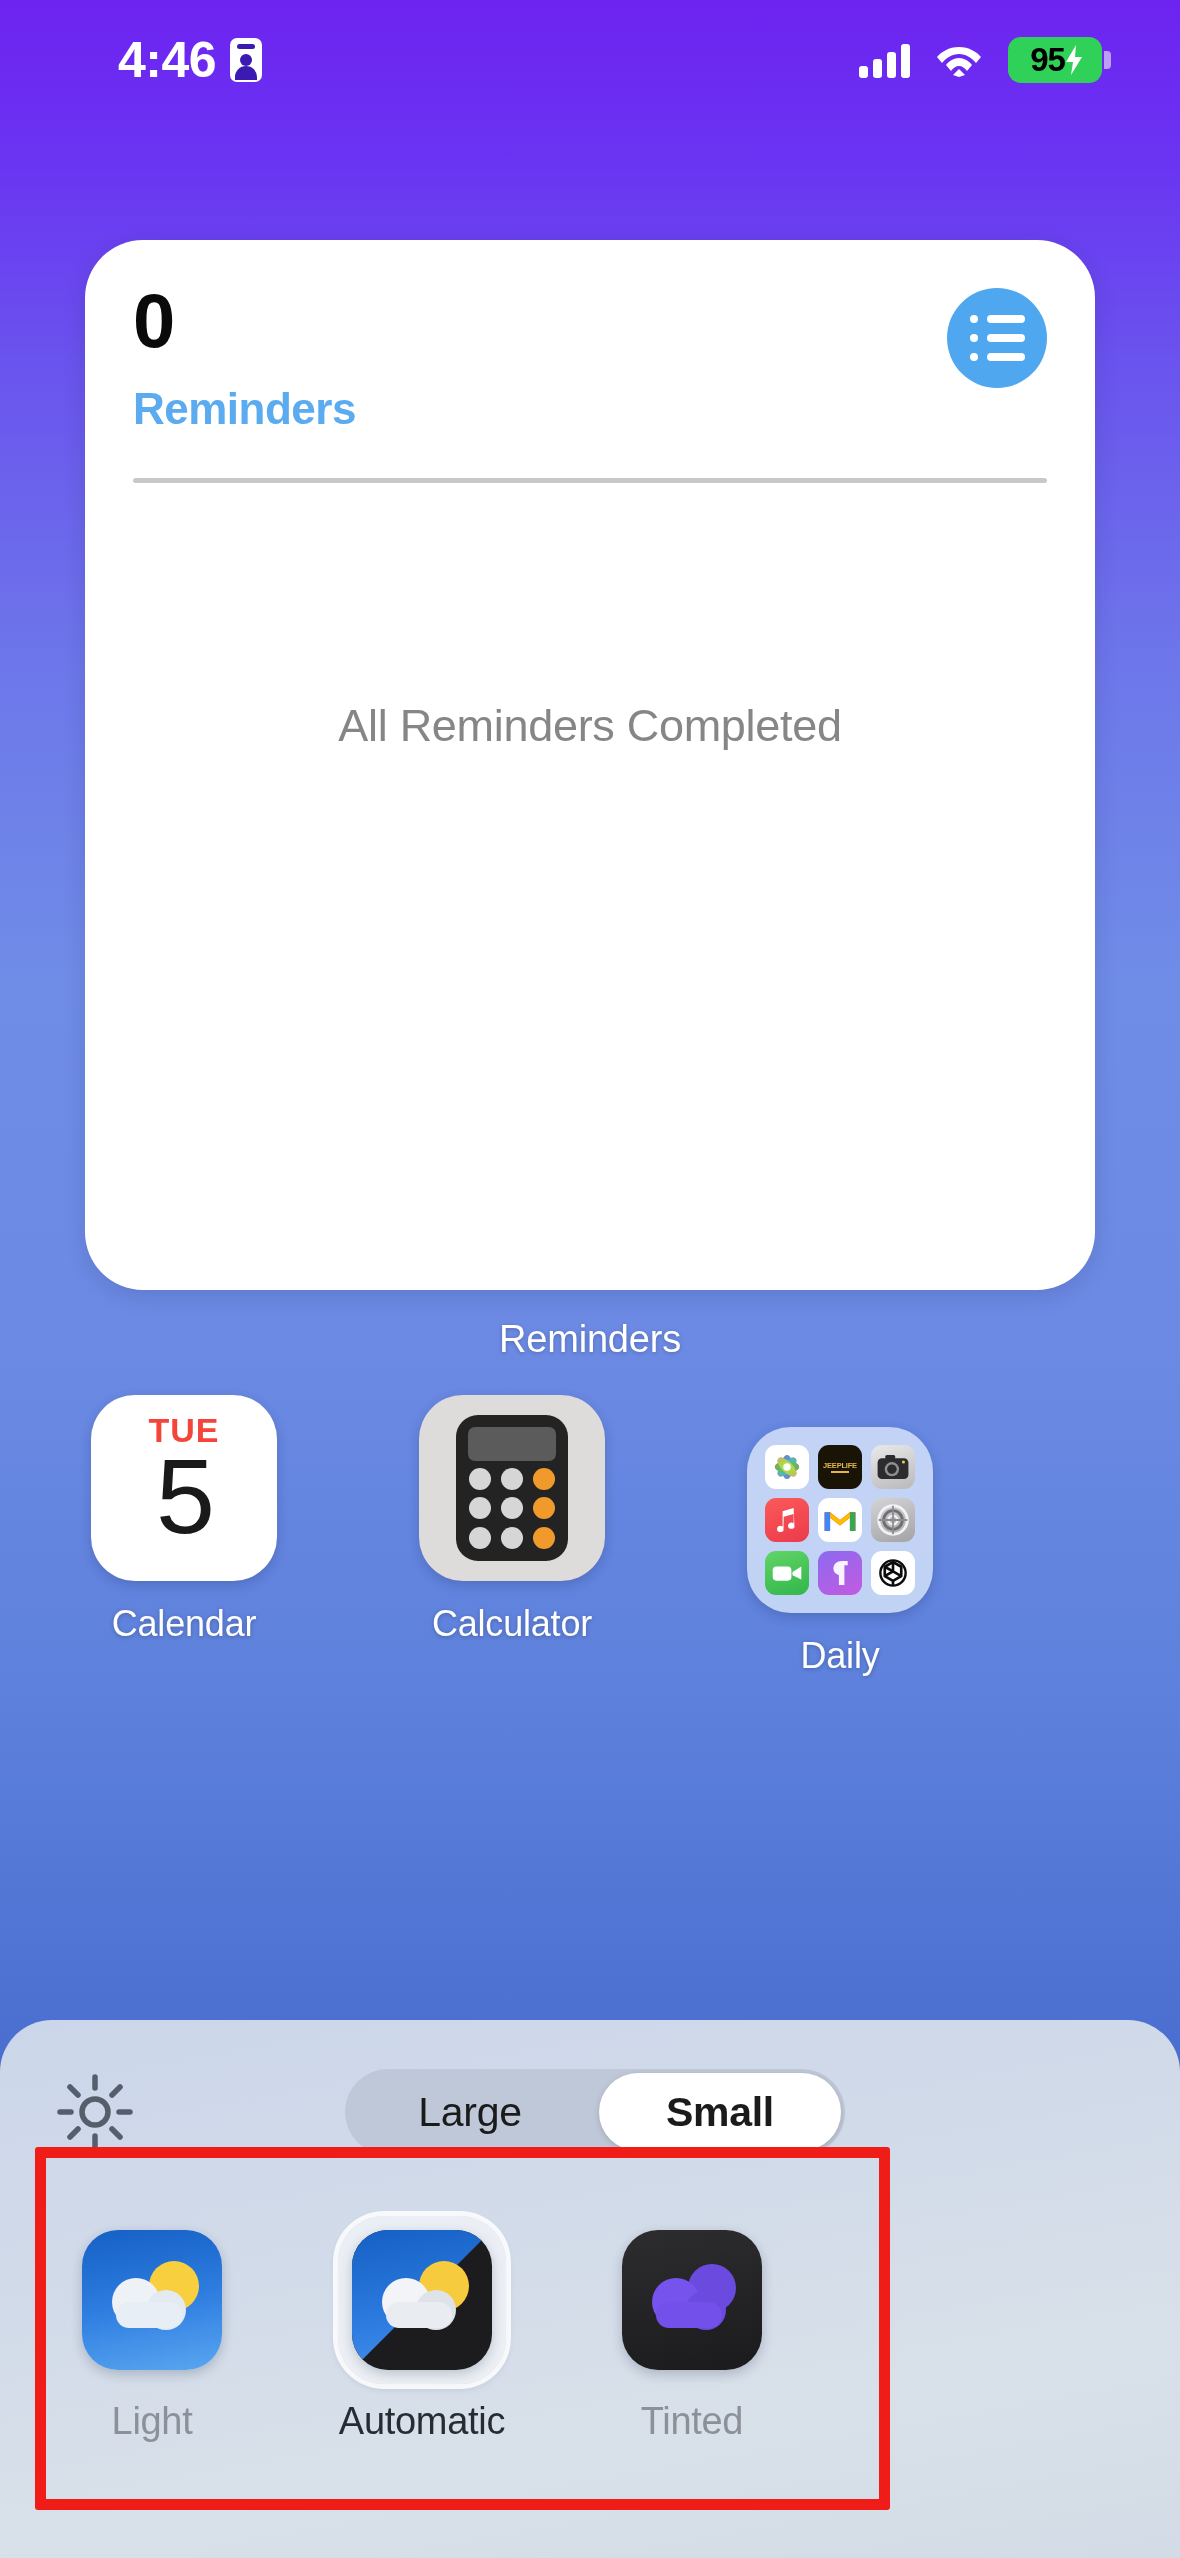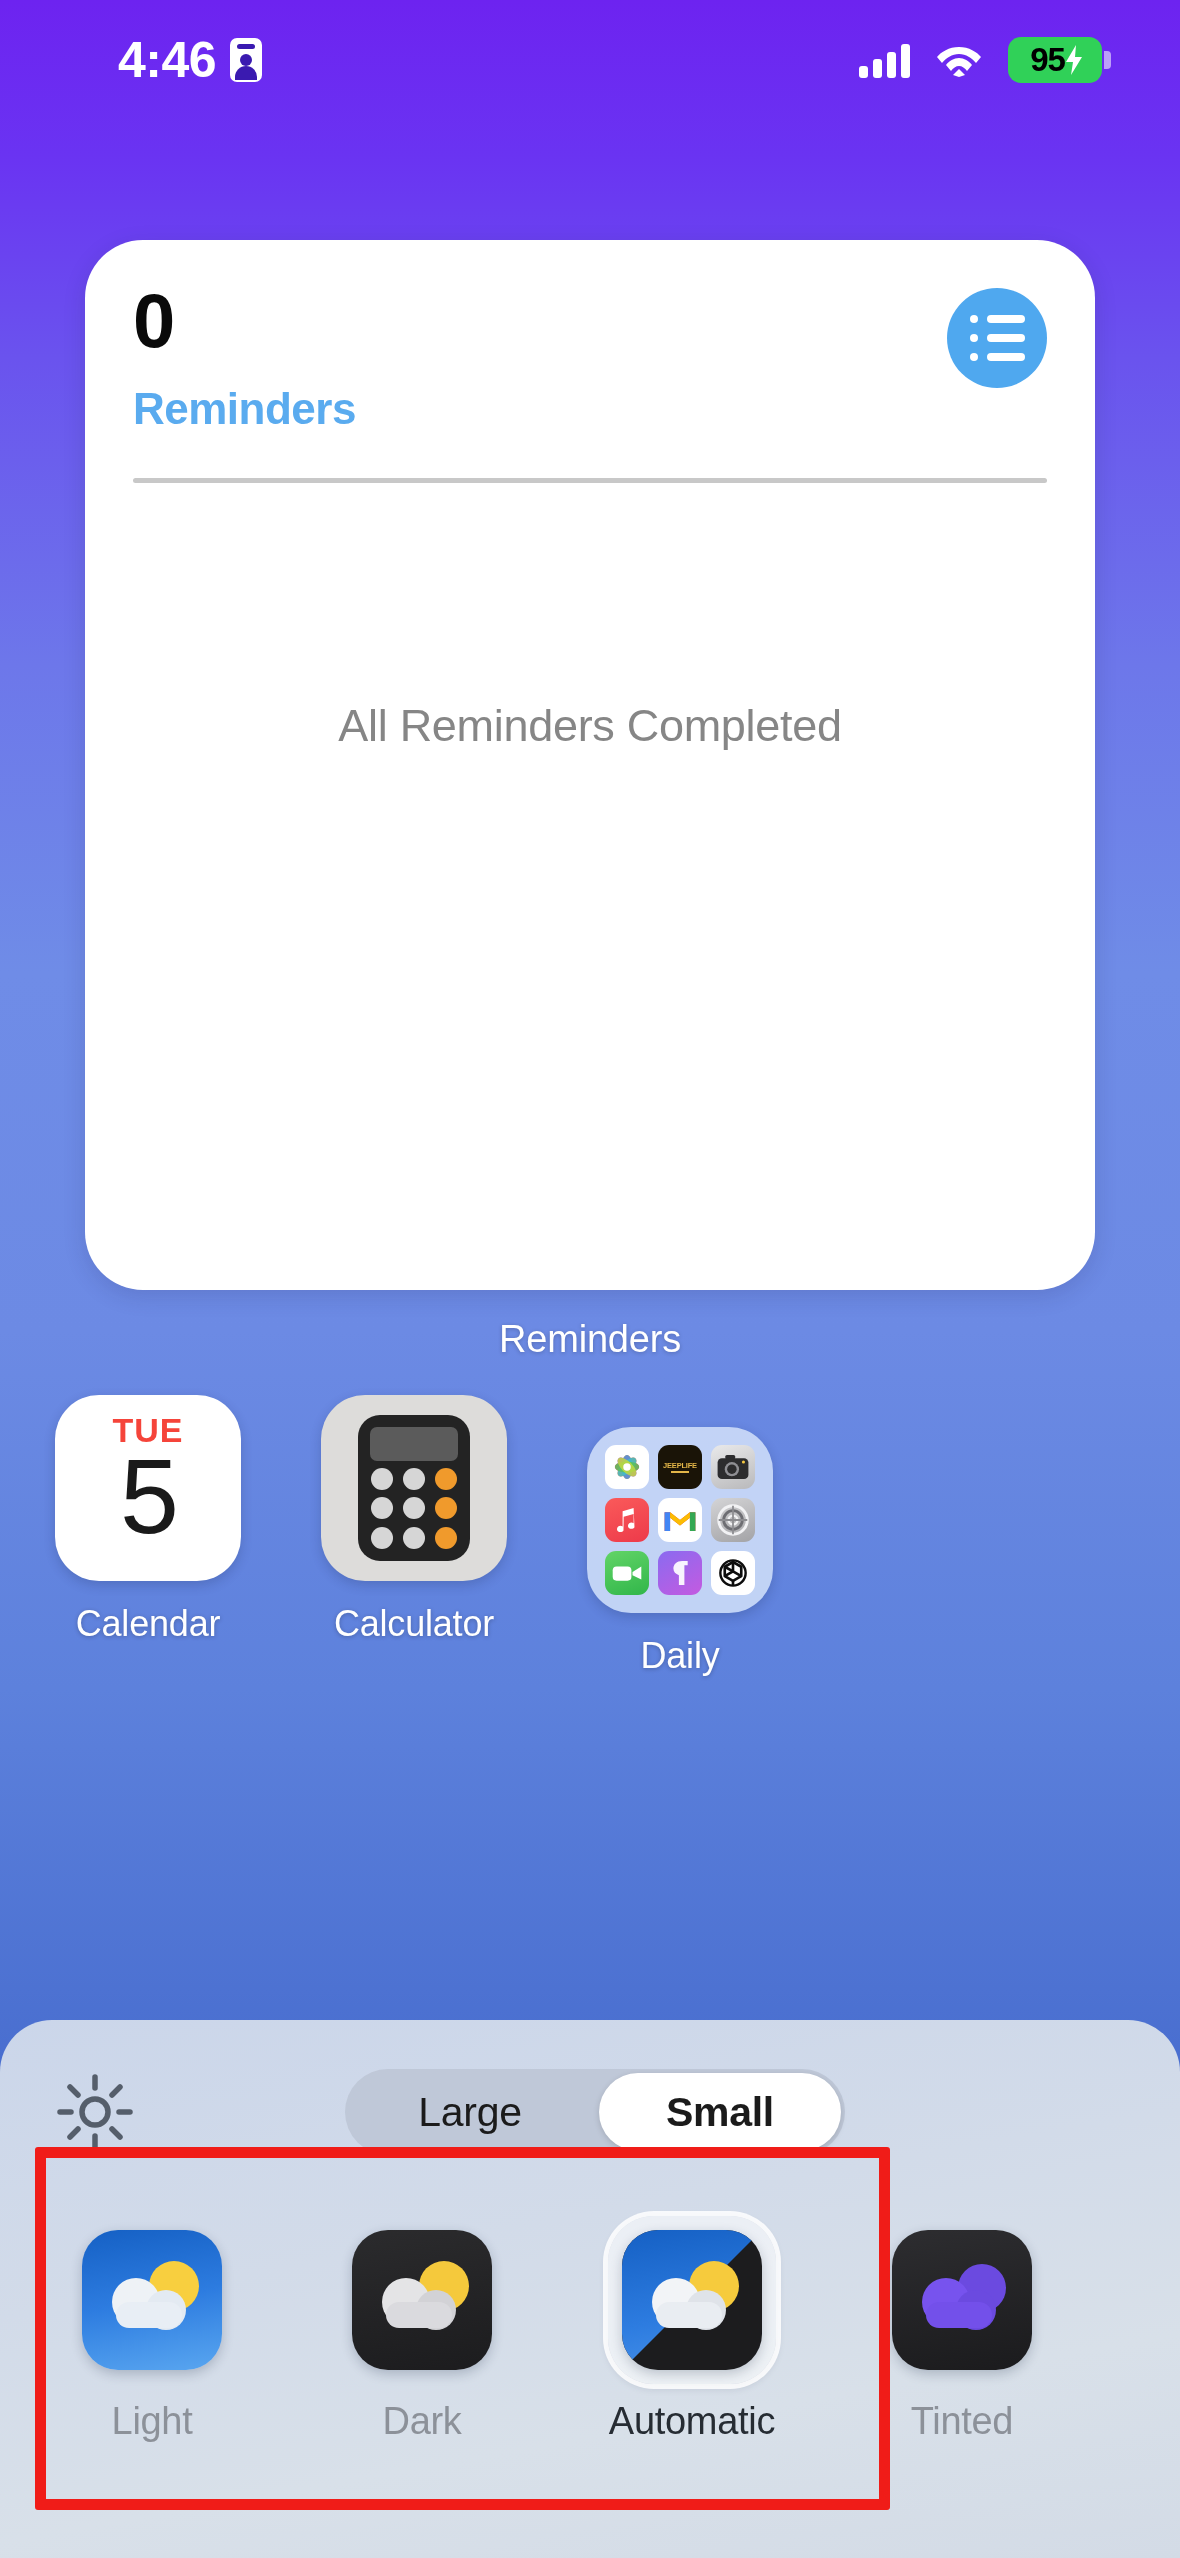--- a/index.html
+++ b/index.html
@@ -105,21 +105,21 @@
   }
   .widget-label {
     position:absolute; left:0; width:1180px; top:1318px; text-align:center;
     color:#fff; font-size:38px; letter-spacing:-0.2px;
     text-shadow:0 1px 4px rgba(0,0,0,.22);
   }
 
   
   .app-row {
     position:absolute; top:1395px; left:0; width:1180px;
-    display:flex; padding-left:44px; gap:58px;
+    display:flex; padding-left:80px; gap:120px;
   }
   .app { width:208px; display:flex; flex-direction:column; align-items:center; }
   .app-tile {
     width:186px; height:186px; border-radius:44px; overflow:hidden;
     box-shadow:0 4px 12px rgba(20,30,70,.2); position:relative;
   }
   .app-name {
     margin-top:22px; color:#fff; font-size:36px; letter-spacing:-0.2px;
     text-shadow:0 1px 4px rgba(0,0,0,.25); white-space:nowrap;
   }
@@ -444,35 +444,20 @@
               <circle cx="54" cy="72" r="24" fill="#eef2f6"></circle>
               <circle cx="84" cy="80" r="20" fill="#e3eaf2"></circle>
               <rect x="34" y="72" width="66" height="26" rx="13" fill="#e8eef5"></rect>
             </g>
           </svg>
         </div>
       </div>
       <div class="appear-label">Light</div>
     </div>
 
-    <div class="appear-opt">
-      <div class="appear-ring">
-        <div class="appear-tile t-dark">
-          <svg class="wsvg" viewBox="0 0 140 140">
-            <circle cx="92" cy="56" r="25" fill="#f5c93c"></circle>
-            <g>
-              <circle cx="54" cy="72" r="24" fill="#e4e4e6"></circle>
-              <circle cx="84" cy="80" r="20" fill="#d2d2d6"></circle>
-              <rect x="34" y="72" width="66" height="26" rx="13" fill="#dadade"></rect>
-            </g>
-          </svg>
-        </div>
-      </div>
-      <div class="appear-label">Dark</div>
-    </div>
 
     <div class="appear-opt selected">
       <div class="appear-ring">
         <div class="appear-tile t-auto">
           <svg class="wsvg" viewBox="0 0 140 140">
             <circle cx="92" cy="56" r="25" fill="#f6cb3d"></circle>
             <g>
               <circle cx="54" cy="72" r="24" fill="#f2f4f7"></circle>
               <circle cx="84" cy="80" r="20" fill="#dfe3e9"></circle>
               <rect x="34" y="72" width="66" height="26" rx="13" fill="#e9edf2"></rect>

